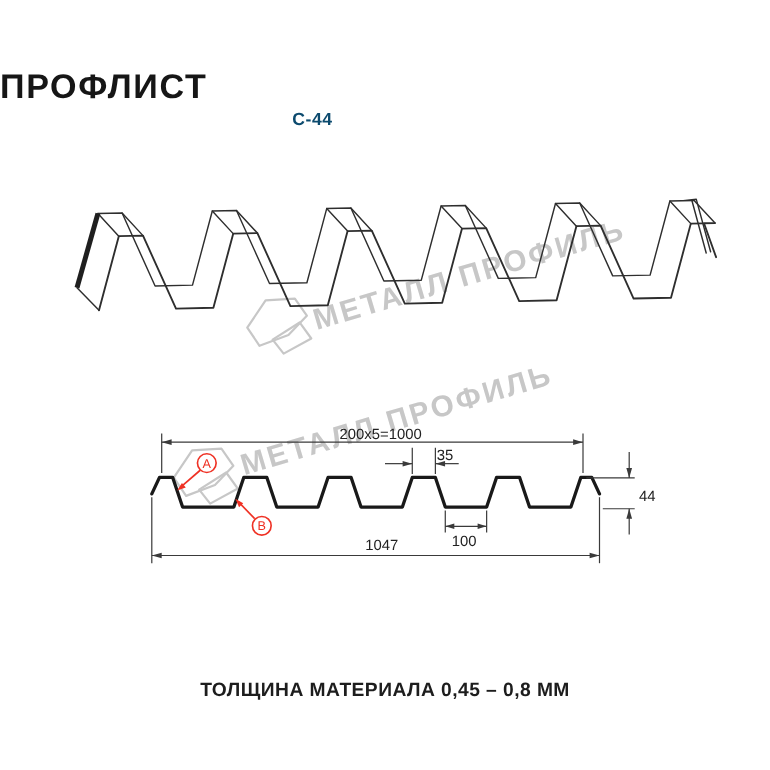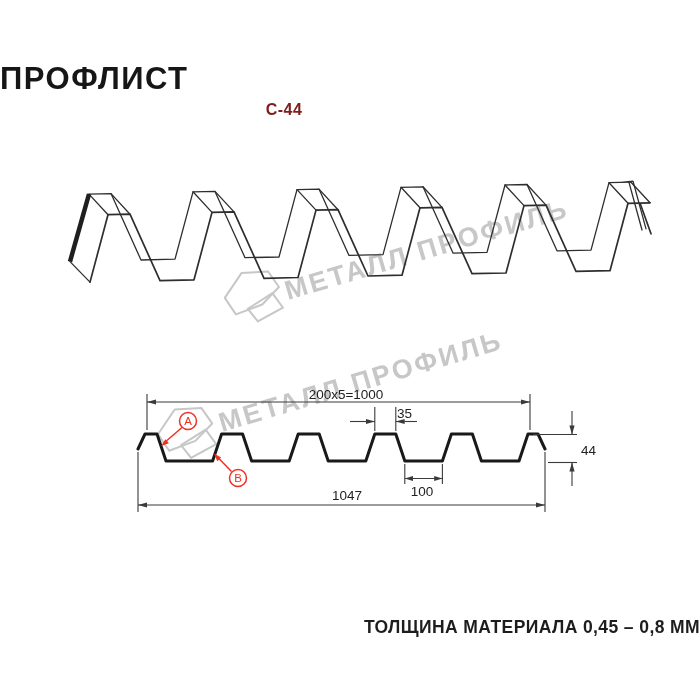--- a/index.html
+++ b/index.html
@@ -1,22 +1,22 @@
 <!DOCTYPE html>
 <html><head>
 <meta charset="utf-8">
 <style>
   html,body{margin:0;padding:0;background:#ffffff;}
   .page{position:relative;width:700px;height:700px;background:#fff;overflow:hidden;
         font-family:"Liberation Sans","DejaVu Sans",sans-serif;}
   .title{position:absolute;top:61px;left:0;width:700px;
          font-size:31px;font-weight:800;letter-spacing:1.5px;color:#161616;}
   .subtitle{position:absolute;top:101px;left:0;width:568px;text-align:center;
-         font-size:16px;font-weight:700;letter-spacing:.5px;color:#7f1d1d;}
-  .footer{position:absolute;top:617px;left:0;width:700px;text-align:right;
+         font-size:16px;font-weight:700;letter-spacing:.5px;color:#0c4a6e;}
+  .footer{position:absolute;top:617px;left:0;width:700px;text-align:center;
          font-size:17.5px;font-weight:600;letter-spacing:.4px;color:#1d1d1d;}
   svg.stage{position:absolute;left:0;top:0;}
   
   .wm-logo{fill:none;stroke:#c7c7c7;stroke-width:2;stroke-linejoin:round;}
   .wm-text{fill:#c7c7c7;font-size:27px;font-weight:700;letter-spacing:2.5px;
            font-family:"Liberation Sans","DejaVu Sans",sans-serif;}
   .ln{fill:none;stroke:#2e2e2e;stroke-width:1.3;stroke-linejoin:round;stroke-linecap:round;}
   .ln-near{stroke-width:1.7;}
   .ln-band{stroke:#1f1f1f;stroke-width:4.5;stroke-linecap:butt;}
   .prof{fill:none;stroke:#191919;stroke-width:3;stroke-linejoin:round;stroke-linecap:round;}

